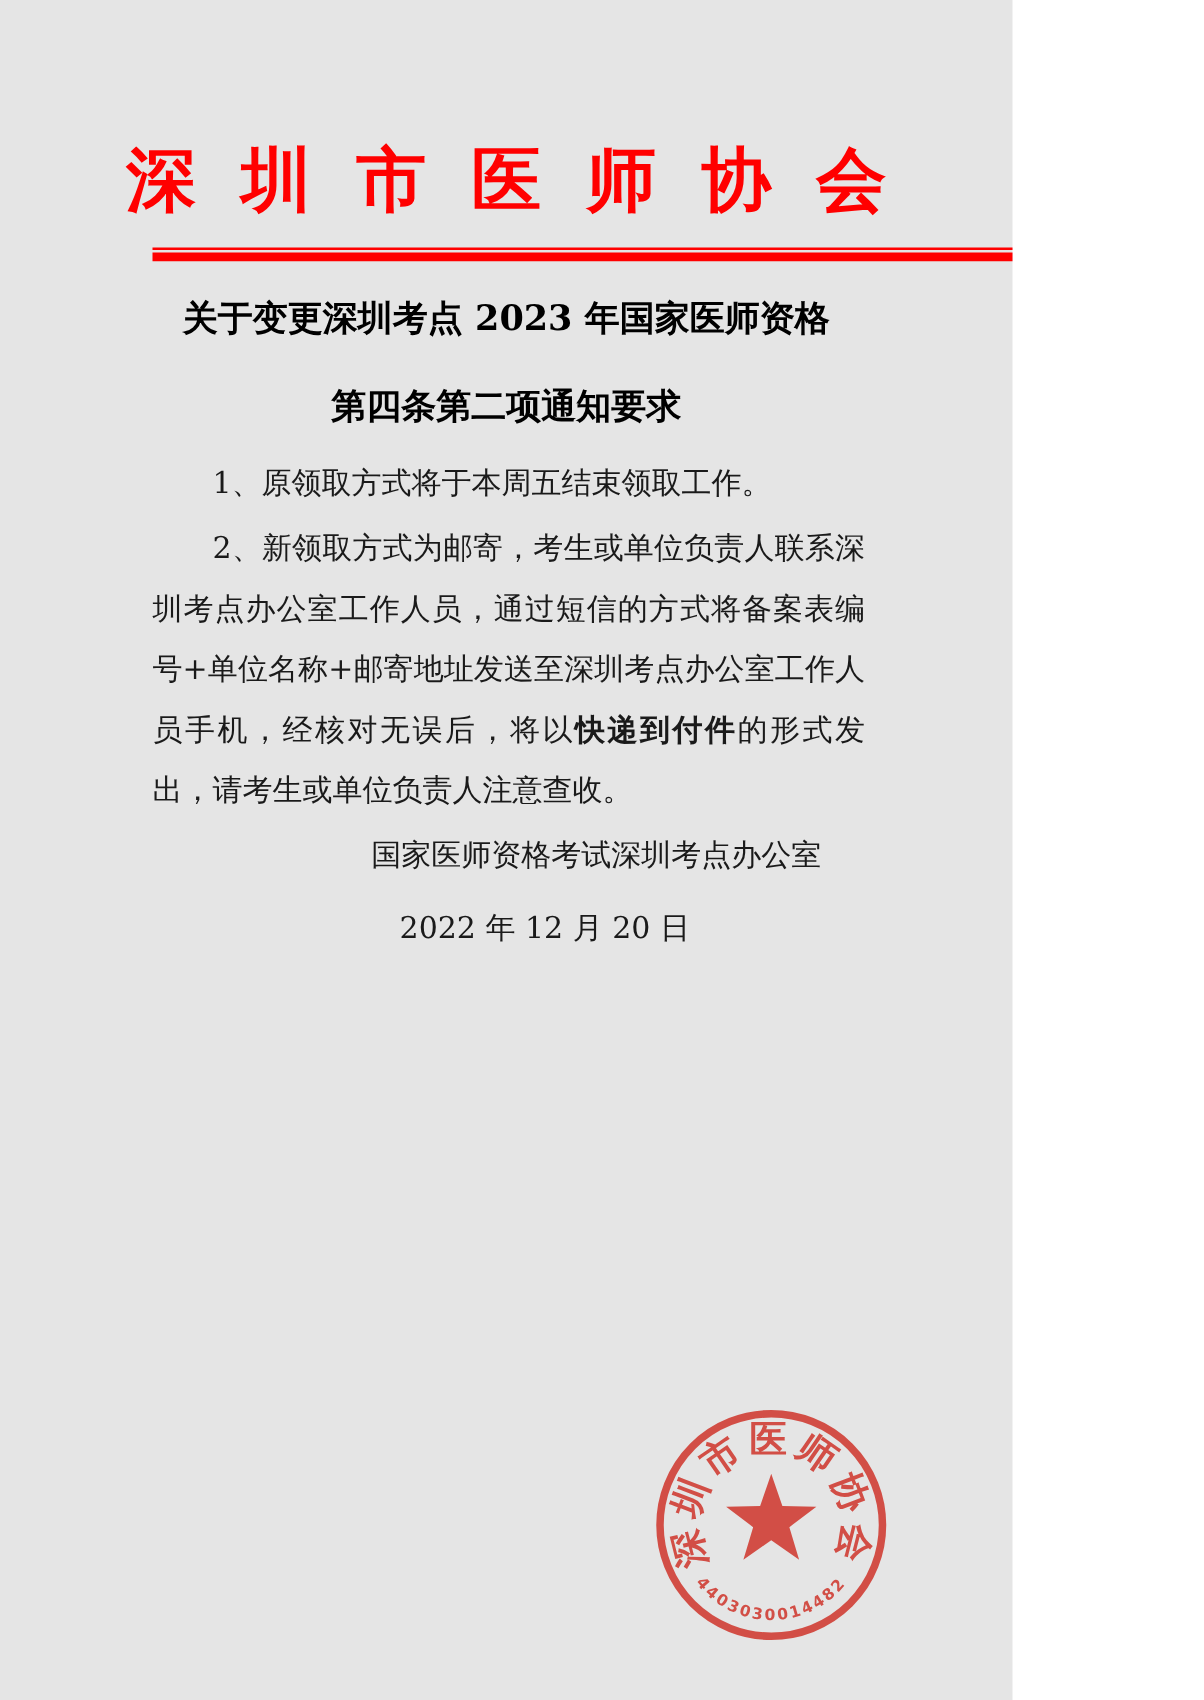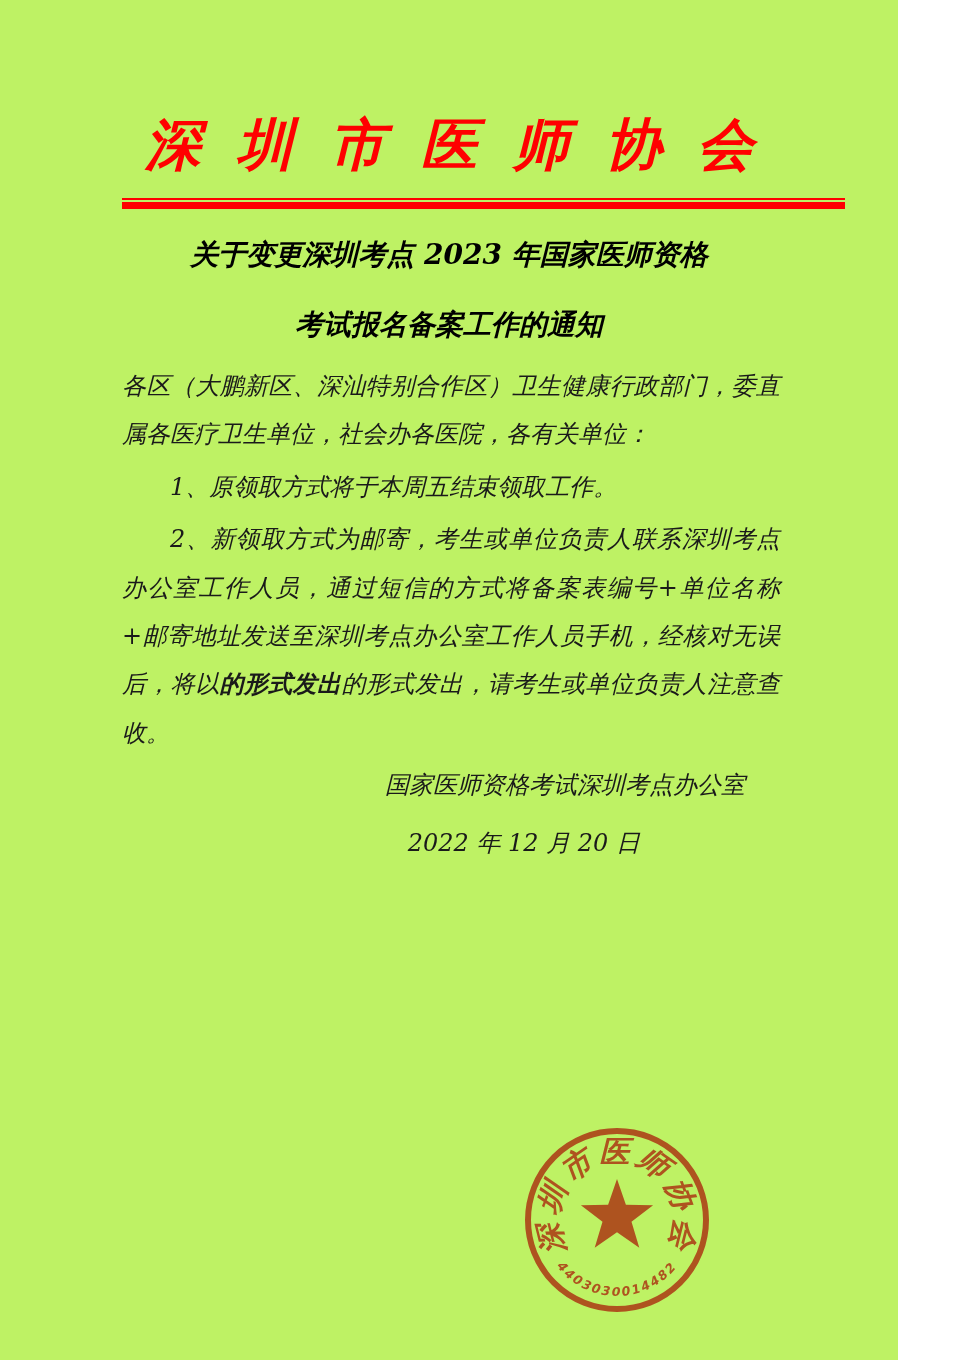--- a/index.html
+++ b/index.html
@@ -9,25 +9,24 @@
   }
   * { margin: 0; padding: 0; box-sizing: border-box; }
   html, body { background: #ffffff; }
   body {
     width: 963px;
     font-family: "DejaVu Serif", "Liberation Serif", serif;
     color: var(--text);
   }
   .page {
     position: relative;
-    width: 898px;
+    width: 810px;
     height: 1360px;
-    background: #bef264;
+    background: #e5e5e5;
     overflow: hidden;
-    font-style: italic;
   }
   
   .org-name {
     margin-top: 116px;
     text-align: center;
     font-size: 56px;
     line-height: 1;
     font-weight: bold;
     color: var(--accent);
     letter-spacing: 36px;
@@ -109,31 +108,30 @@
     <div class="org-name">深圳市医师协会</div>
     <div class="red-rule">
       <div class="rule-thin"></div>
       <div class="rule-gap"></div>
       <div class="rule-thick"></div>
     </div>
   </header>
 
   <h1 class="doc-title">
     <span class="title-line">关于变更深圳考点 2023 年国家医师资格</span>
-    <span class="title-line">考试报名备案工作的通知</span>
+    <span class="title-line">第四条第二项通知要求</span>
   </h1>
 
   <main class="body-text">
-    <p class="para">各区（大鹏新区、深汕特别合作区）卫生健康行政部门，委直属各医疗卫生单位，社会办各医院，各有关单位：</p>
 
 
 
     <p class="para indent">1、原领取方式将于本周五结束领取工作。</p>
 
-    <p class="para indent"><span>2、新领取方式为邮寄，考生或单位负责人联系深圳考点办公室工作人员，通过短信的方式将备案表编号+单位名称+邮寄地址发送至深圳考点办公室工作人员手机，经核对无误后，将以</span><span class="bold-inline">的形式发出</span><span>的形式发出，请考生或单位负责人注意查收。</span></p>
+    <p class="para indent"><span>2、新领取方式为邮寄，考生或单位负责人联系深圳考点办公室工作人员，通过短信的方式将备案表编号+单位名称+邮寄地址发送至深圳考点办公室工作人员手机，经核对无误后，将以</span><span class="bold-inline">快递到付件</span><span>的形式发出，请考生或单位负责人注意查收。</span></p>
 
 
     <p class="para signature">国家医师资格考试深圳考点办公室</p>
 
     <p class="para date-line">2022 年 12 月 20 日</p>
   </main>
 
   <div class="seal">
     <svg viewBox="0 0 220 220" width="220" height="220" xmlns="http://www.w3.org/2000/svg">
       <defs>

